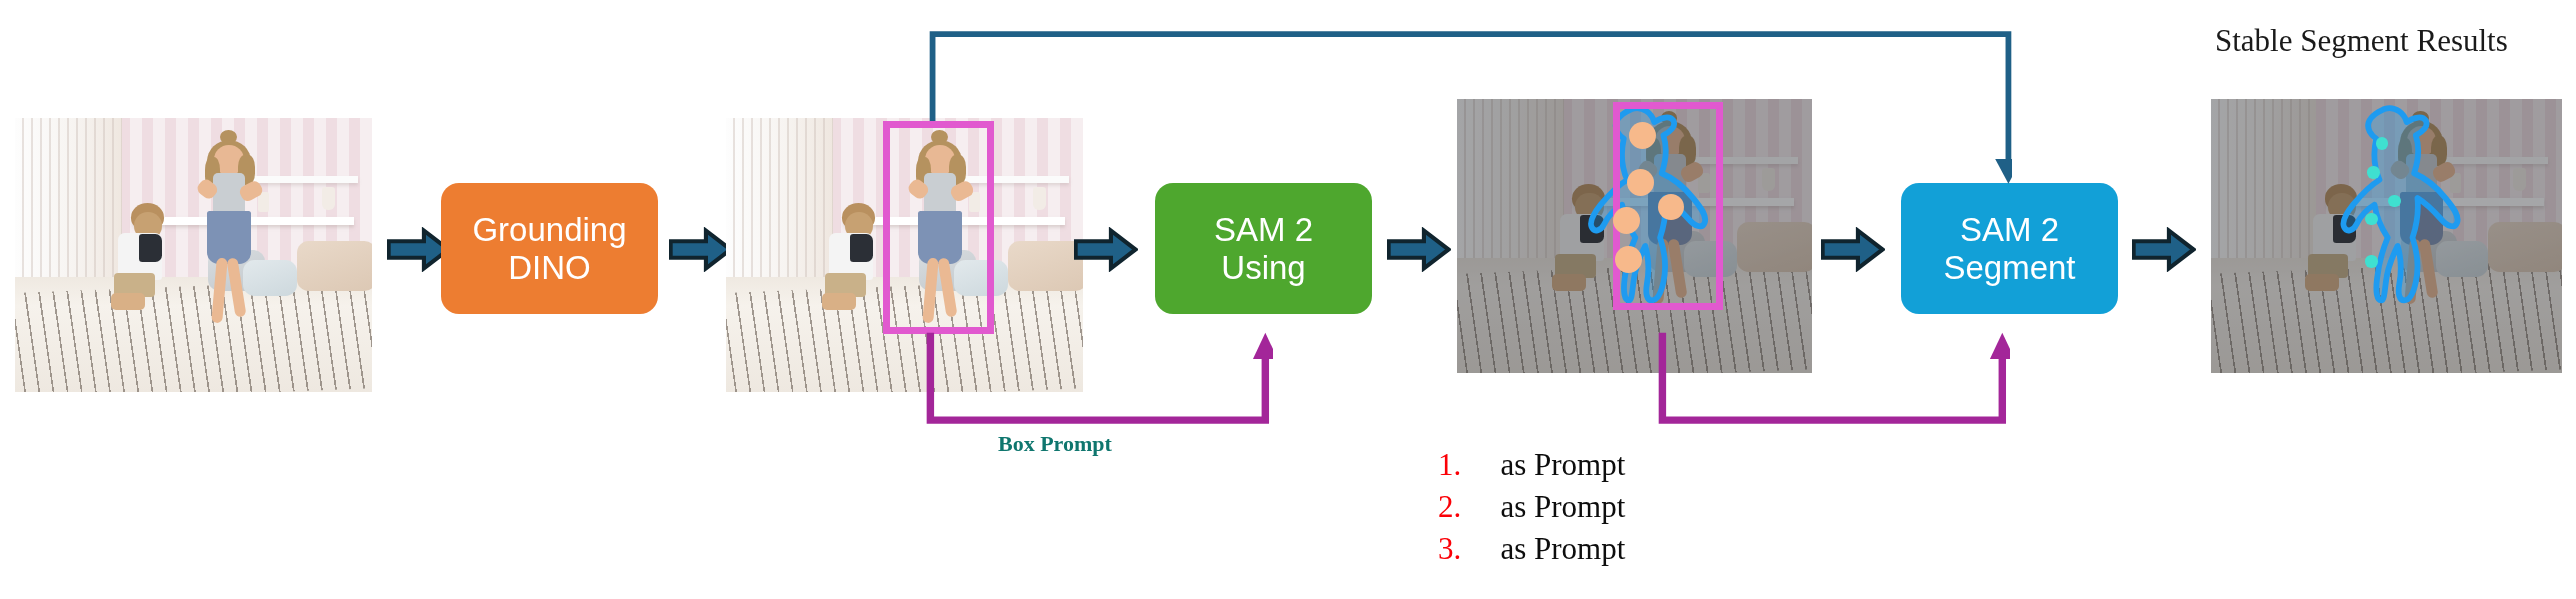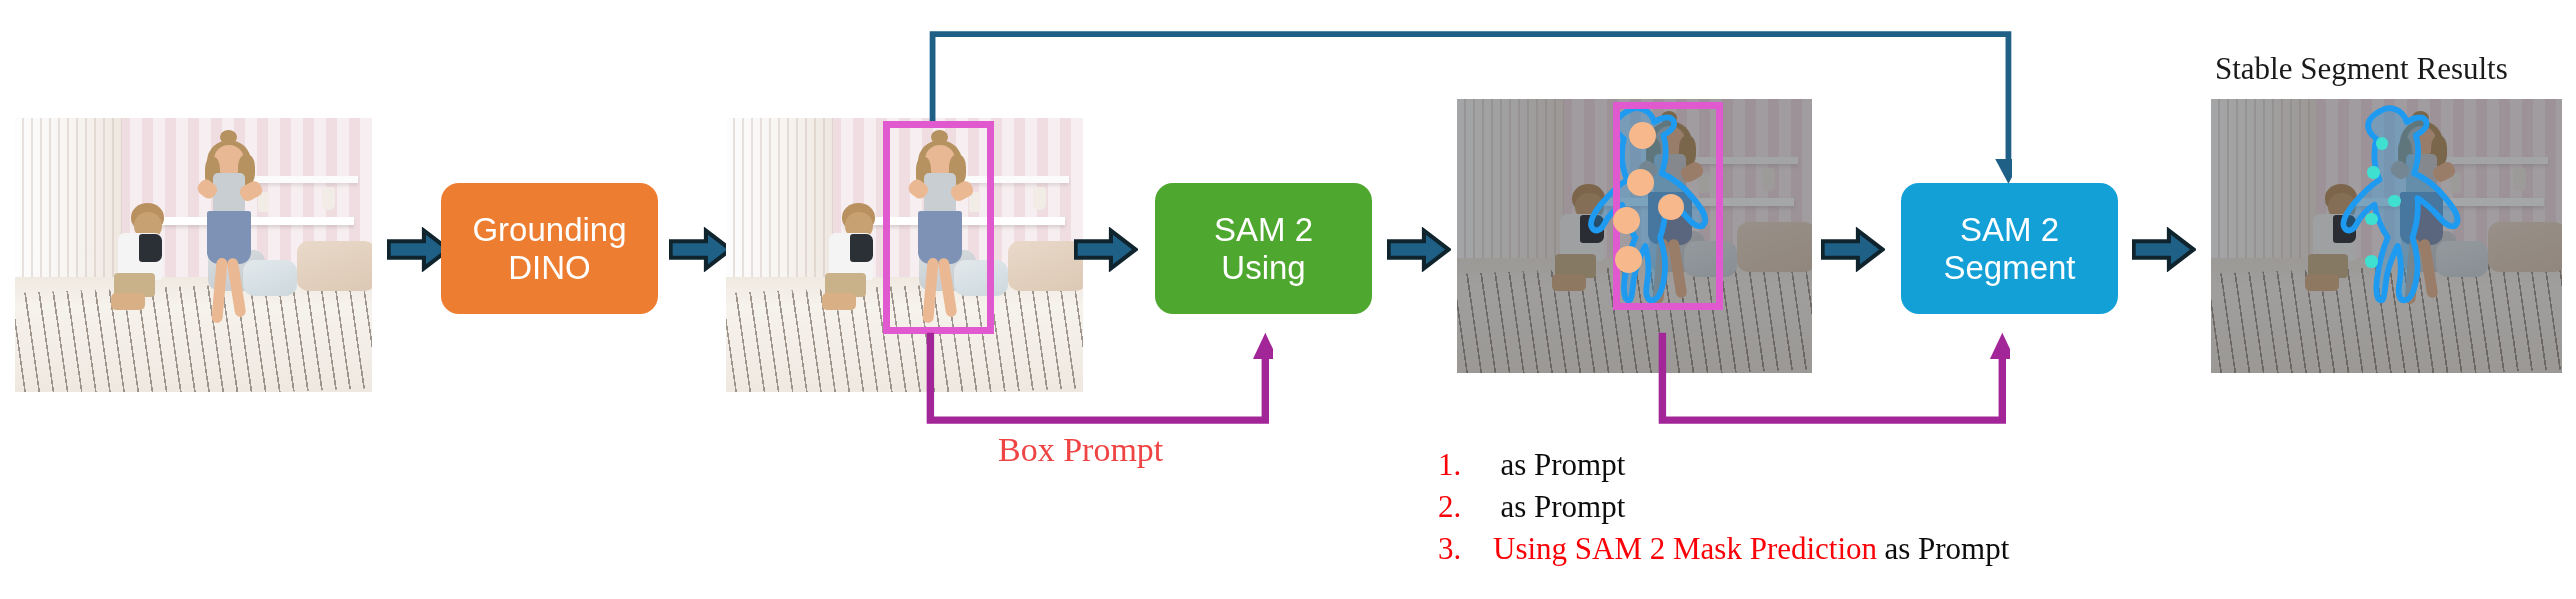--- a/index.html
+++ b/index.html
@@ -92,25 +92,25 @@
     font-family:"Liberation Sans", sans-serif;
   }
 
   
   .arrow{position:absolute;}
 
   
   .conn{position:absolute;}
   .caption{
     position:absolute;font-family:"Liberation Serif", serif;
-    color:#ef4444;font-size:34px;white-space:nowrap;
+    color:#0f766e;font-size:22px;white-space:nowrap;font-weight:bold;
   }
   .title{
     position:absolute;font-family:"Liberation Serif", serif;
-    color:#1a1a1a;font-size:31px;white-space:nowrap;margin-top:28px;
+    color:#1a1a1a;font-size:31px;white-space:nowrap;
   }
   .listwrap{position:absolute;font-family:"Liberation Serif", serif;}
   .lrow{display:flex;align-items:baseline;white-space:nowrap;height:42px;}
   .lnum{width:55px;color:#fb0007;font-size:31px;}
   .lred{color:#fb0007;font-size:31px;}
   .lblk{color:#0d0d0d;font-size:31px;padding-left:7.4px;}
 </style>
 </head>
 <body>
 
@@ -399,19 +399,18 @@
     <div class="lrow">
       <span class="lnum">1.</span>
       <span class="lblk">as Prompt</span>
     </div>
     <div class="lrow">
       <span class="lnum">2.</span>
       <span class="lblk">as Prompt</span>
     </div>
     <div class="lrow">
       <span class="lnum">3.</span>
-      <span class="lred">Using SAM 2 Mask Prediction</span>
       <span class="lblk">as Prompt</span>
     </div>
   </div>
 
 </div>
 
 
 </body></html>

